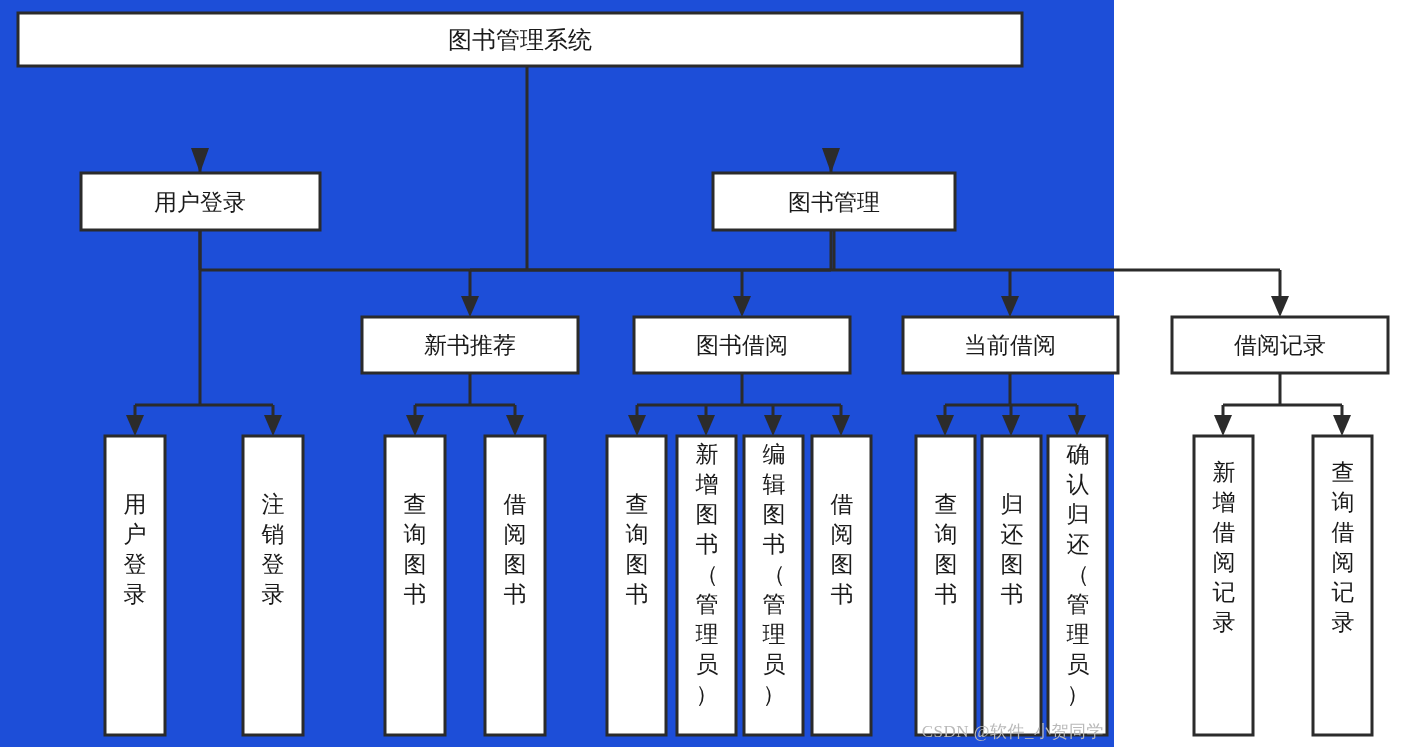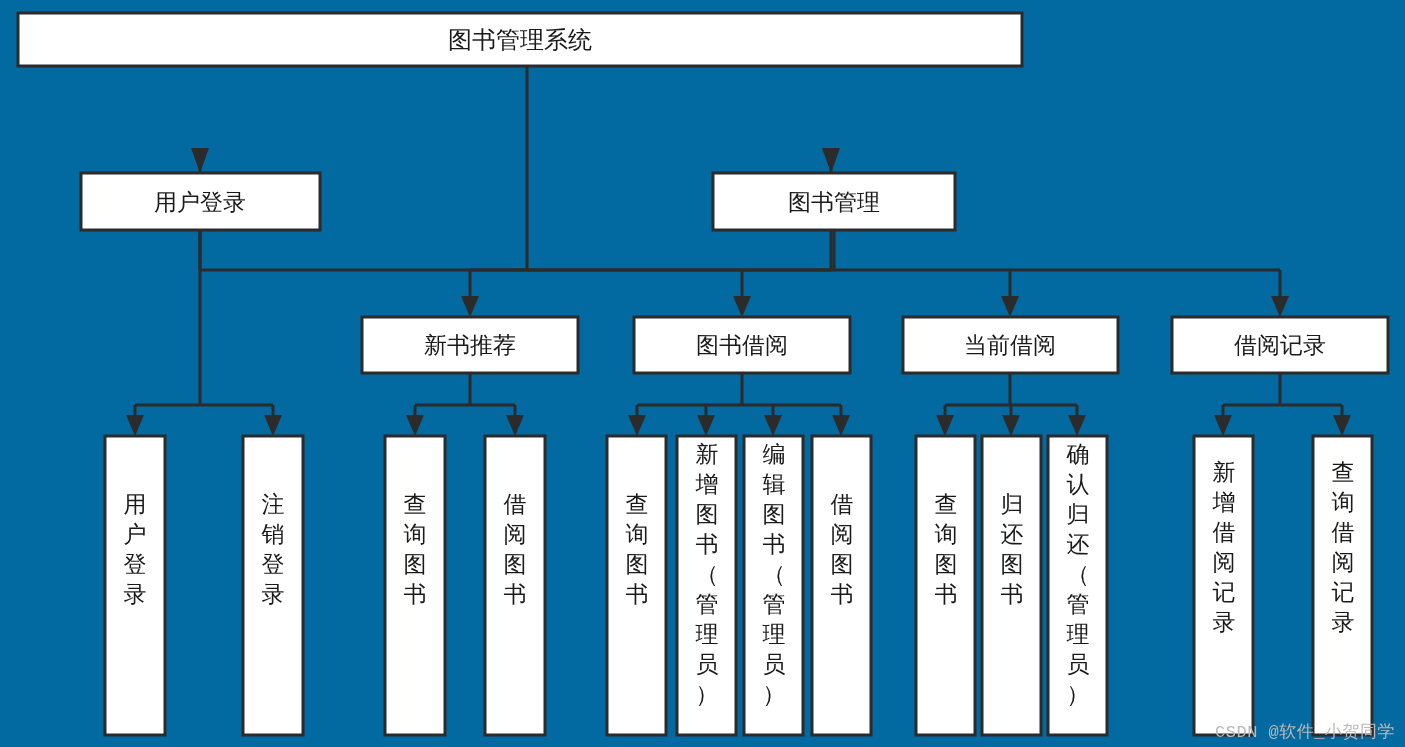--- a/index.html
+++ b/index.html
@@ -9,23 +9,23 @@
     background: #ffffff;
   }
   body {
     width: 1405px;
     height: 747px;
     overflow: hidden;
     font-family: "DejaVu Sans", "Liberation Sans", sans-serif;
   }
   #diagram-root {
     position: relative;
-    width: 1405px;
+    width: 1114px;
     height: 747px;
-    background: #0369a1;
+    background: #1d4ed8;
   }
   svg#flow {
     display: block;
     width: 1405px;
     height: 747px;
   }
   .box-rect {
     fill: #ffffff;
     stroke: #2b2b2b;
     stroke-width: 3;
@@ -55,21 +55,21 @@
     font-family: "DejaVu Sans", "Liberation Sans", sans-serif;
     font-size: 23px;
     text-anchor: middle;
   }
   .watermark {
     position: absolute;
     right: 10px;
     bottom: 4px;
     color: #b9b9b9;
     font-size: 17px;
-    font-family: Liberation Mono, monospace;
+    font-family: Liberation Serif, serif;
     white-space: nowrap;
     letter-spacing: 0.5px;
     user-select: none;
   }
 </style>
 </head>
 <body>
 
 <div id="diagram-root">
 

